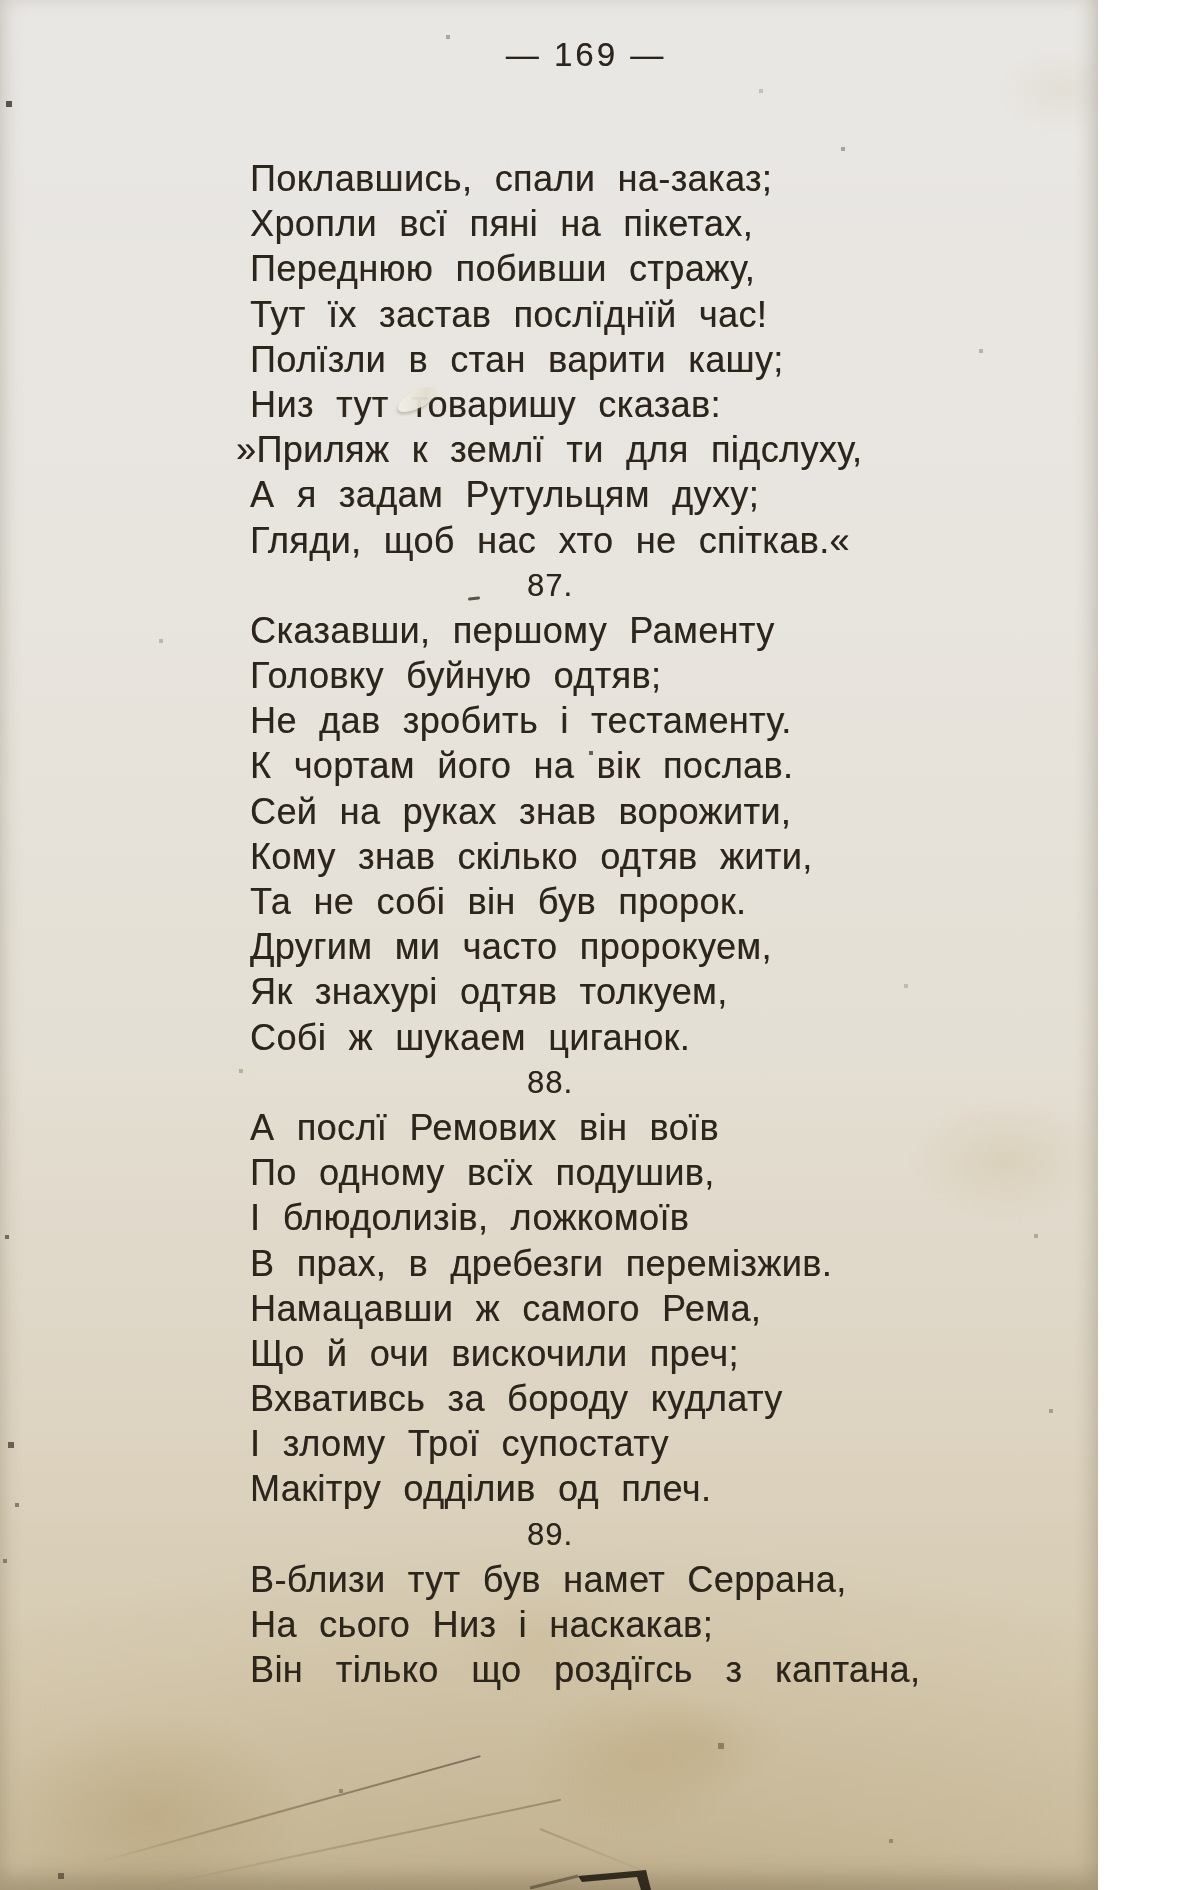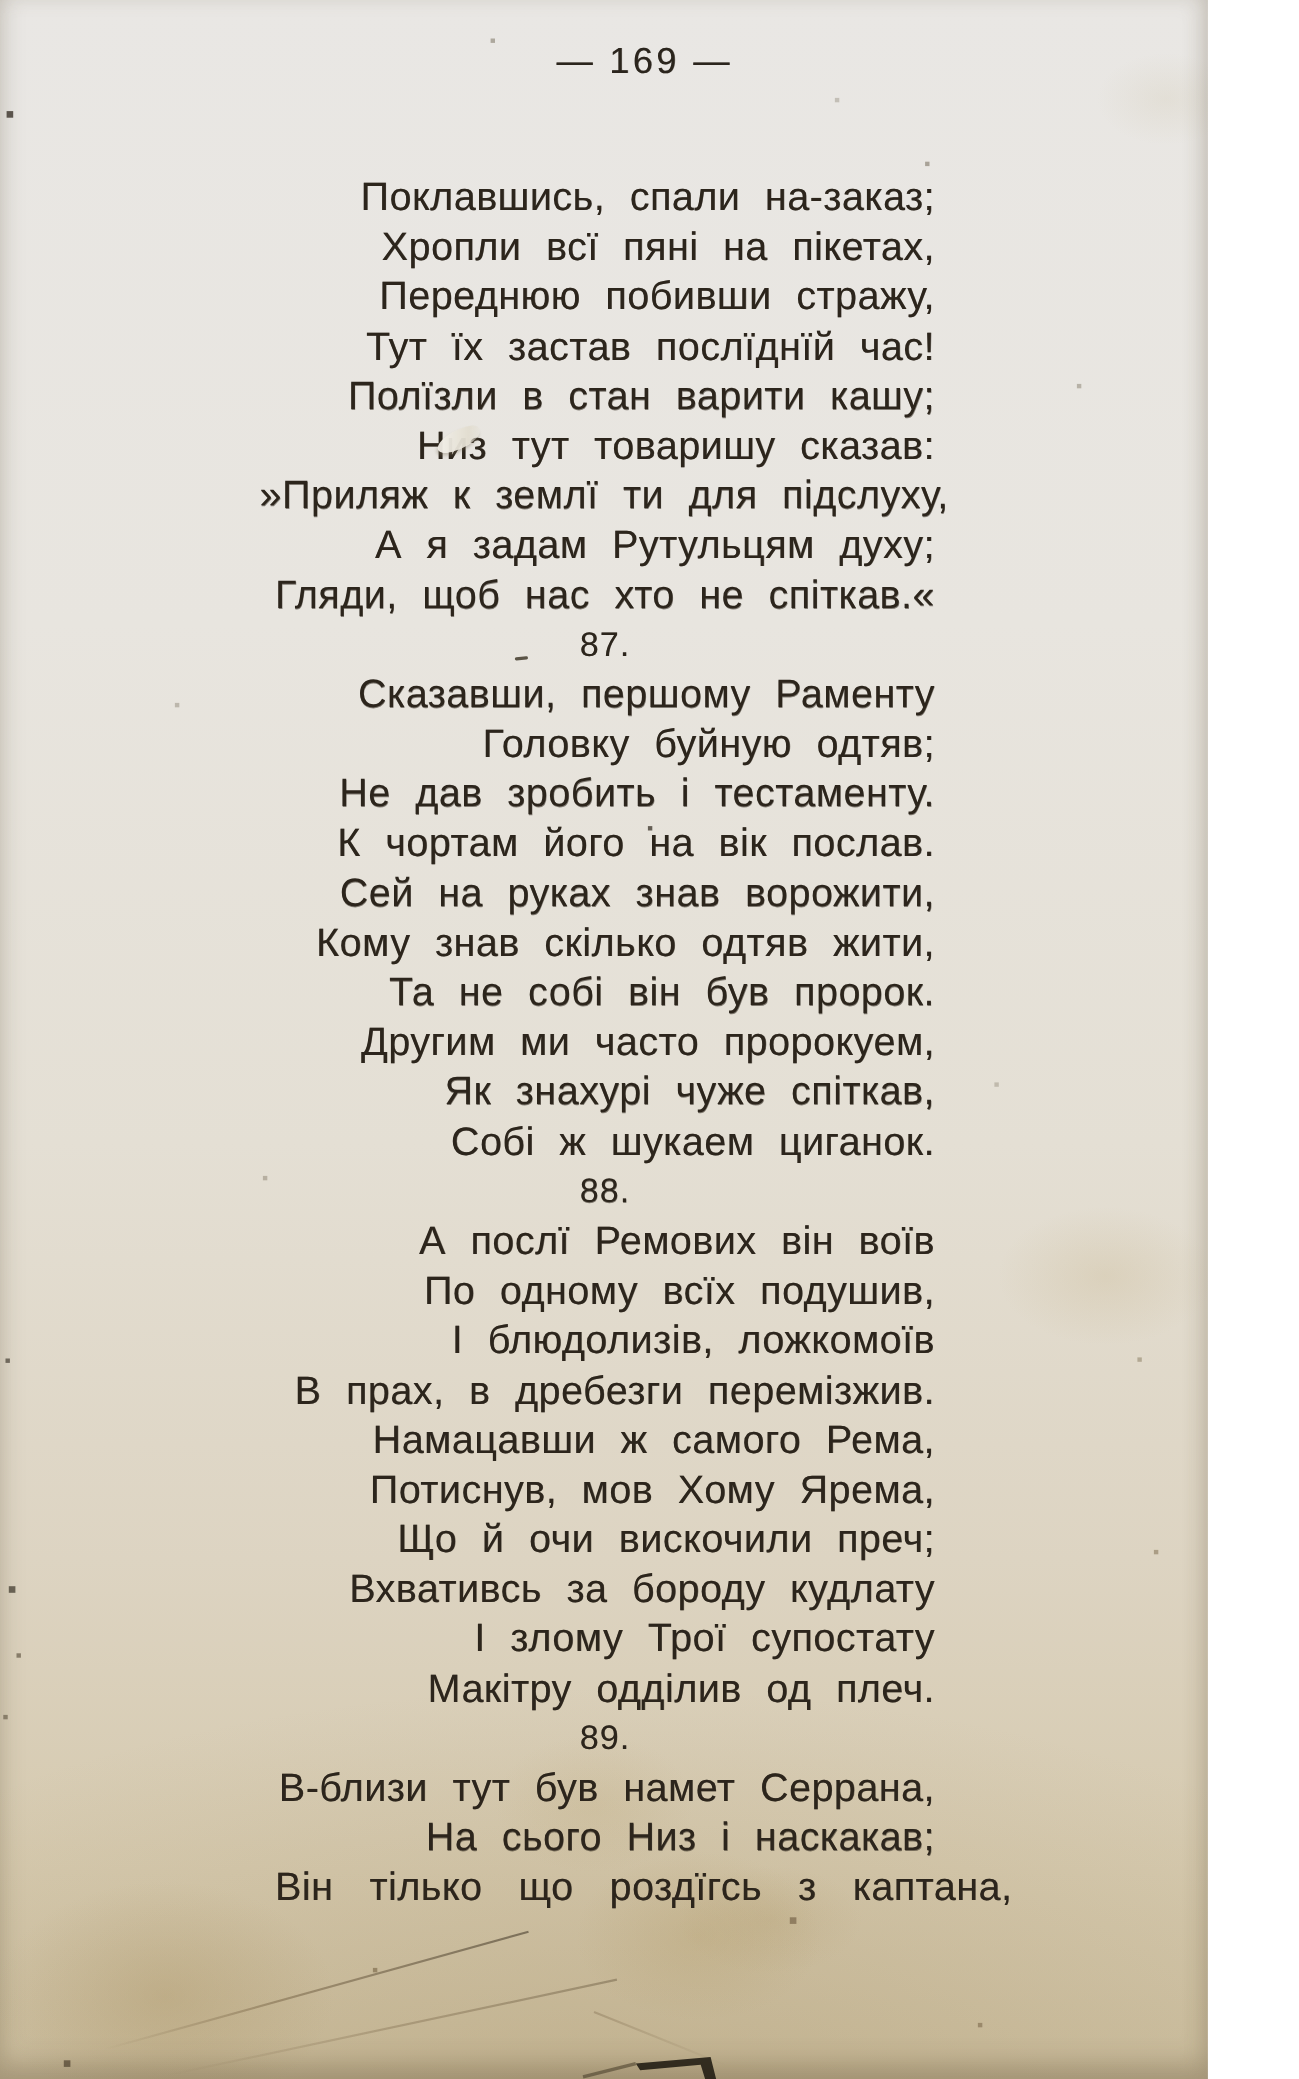--- a/index.html
+++ b/index.html
@@ -28,21 +28,21 @@
     color:#2b251d;
     text-shadow:0.3px 0.3px 0.6px rgba(44,37,28,0.55);
   }
   .poem{
     position:absolute;left:250px;top:156px;width:600px;
     font-size:36px;line-height:45.2px;
     word-spacing:0.33em;letter-spacing:0.4px;
     text-shadow:0.3px 0.3px 0.6px rgba(44,37,28,0.55);
     white-space:nowrap;
   }
-  .line{height:45.2px;text-align:right;}
+  .line{height:45.2px;}
   .line.hang{margin-left:-14px;}
   .line.wide{word-spacing:0.62em;}
   .stanza-num{
     height:45.2px;text-align:center;font-size:31px;letter-spacing:1px;
   }
   
   .smudge{
     position:absolute;left:396px;top:391px;width:42px;height:17px;
     background:linear-gradient(115deg,#f0ede5 20%,#e2ddd0 70%,rgba(226,221,208,0));
     border-radius:60% 40% 55% 45%;
@@ -118,30 +118,29 @@
 
     <div class="stanza-num">87.</div>
     <div class="line">Сказавши, першому Раменту</div>
     <div class="line">Головку буйную одтяв;</div>
     <div class="line">Не дав зробить і тестаменту.</div>
     <div class="line">К чортам його на вік послав.</div>
     <div class="line">Сей на руках знав ворожити,</div>
     <div class="line">Кому знав скілько одтяв жити,</div>
     <div class="line">Та не собі він був пророк.</div>
     <div class="line">Другим ми часто пророкуем,</div>
-    <div class="line">Як знахурі чуже спіткав,</div>
+    <div class="line">Як знахурі одтяв толкуем,</div>
     <div class="line">Собі ж шукаем циганок.</div>
 
     <div class="stanza-num">88.</div>
     <div class="line">А послї Ремових він воїв</div>
     <div class="line">По одному всїх подушив,</div>
     <div class="line">І блюдолизів, ложкомоїв</div>
     <div class="line">В прах, в дребезги перемізжив.</div>
     <div class="line">Намацавши ж самого Рема,</div>
-    <div class="line">Потиснув, мов Хому Ярема,</div>
     <div class="line">Що й очи вискочили преч;</div>
     <div class="line">Вхвативсь за бороду кудлату</div>
     <div class="line">І злому Трої супостату</div>
     <div class="line">Макітру одділив од плеч.</div>
 
     <div class="stanza-num">89.</div>
     <div class="line">В-близи тут був намет Серрана,</div>
     <div class="line">На сього Низ і наскакав;</div>
     <div class="line wide">Він тілько що роздїгсь з каптана,</div>
   </div>

